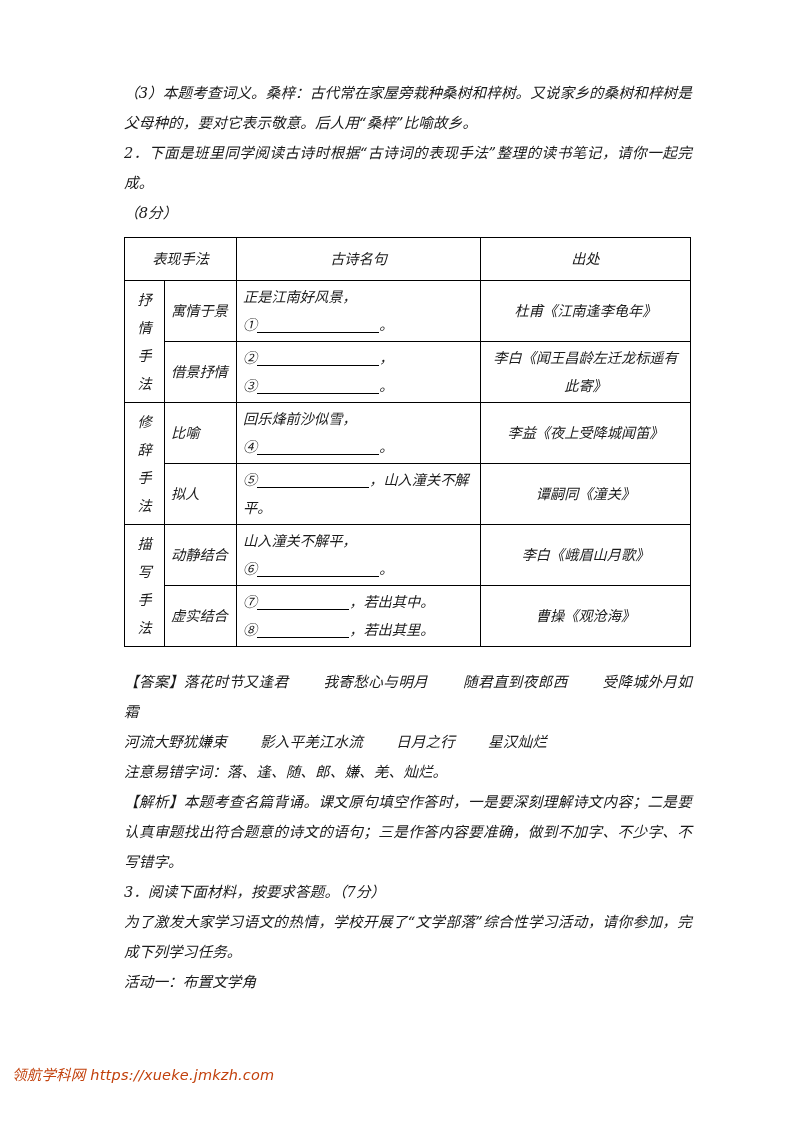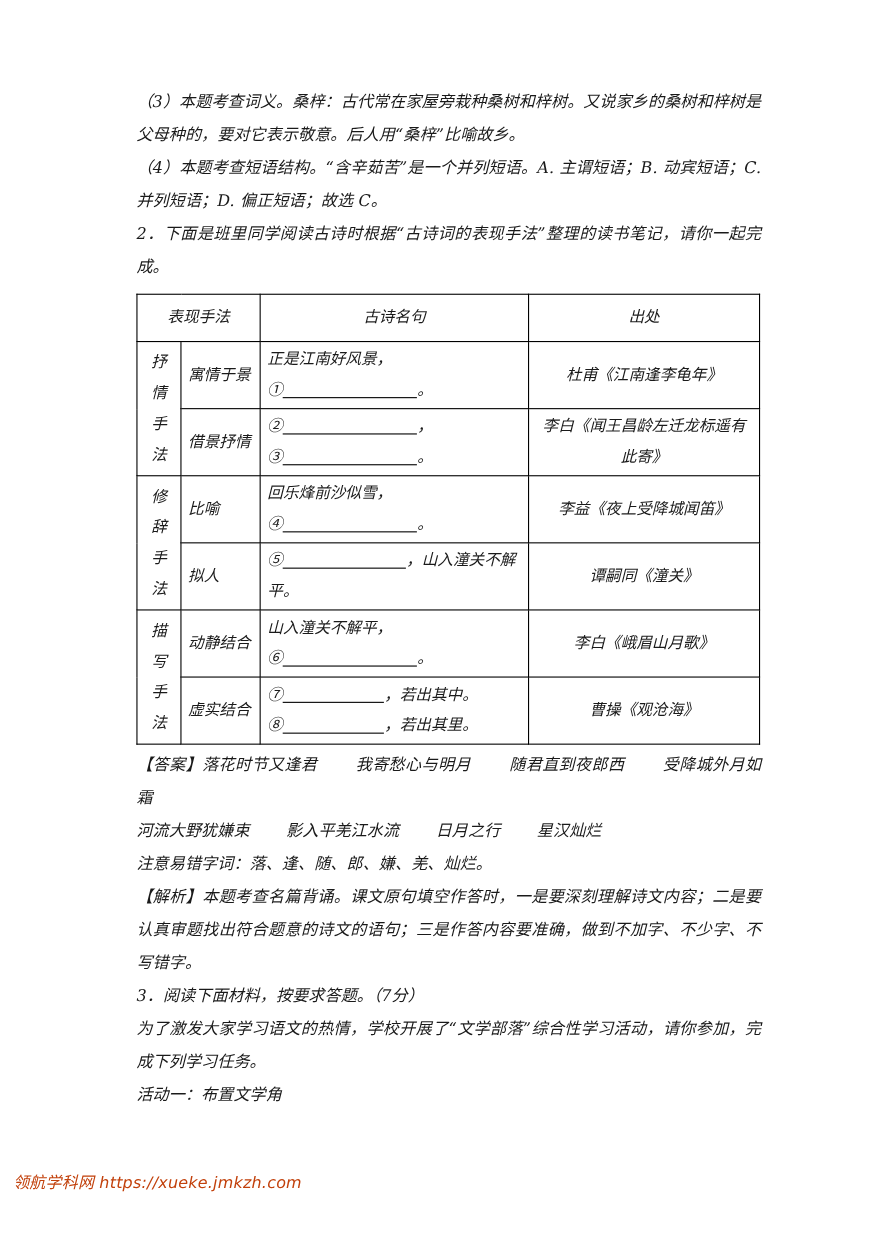--- a/index.html
+++ b/index.html
@@ -36,21 +36,21 @@
     text-justify: inter-ideograph;
     letter-spacing: 0.1px;
     margin: 0;
   }
 
   
   .notes-table {
     border-collapse: collapse;
     width: 566px;
     margin-top: 9px;
-    margin-bottom: 4px;
+    margin-bottom: 20px;
     table-layout: fixed;
   }
   .notes-table td, .notes-table th {
     border: 1px solid #000;
     font-size: 14.2px;
     line-height: 28px;
     font-weight: normal;
     padding: 2px 6px;
     vertical-align: middle;
   }
@@ -116,23 +116,23 @@
   .footer .wm-name { font-family: "DejaVu Sans", sans-serif; }
   .footer .wm-url { font-family: "DejaVu Sans", sans-serif; }
 </style>
 </head>
 <body>
 
 <div class="page">
   <div class="content">
 
     <p class="para">（3）本题考查词义。桑梓：古代常在家屋旁栽种桑树和梓树。又说家乡的桑树和梓树是父母种的，要对它表示敬意。后人用“桑梓”比喻故乡。</p>
-    <p class="para">（4）本题考查短语结构。“含辛茹苦”是一个并列短语。A. 主谓短语；B. 动宾短语；C. 并列短语；D. 偏正短语；故选 C。</p>
 
     <p class="para">2．下面是班里同学阅读古诗时根据“古诗词的表现手法”整理的读书笔记，请你一起完成。</p>
+    <p class="para">（8分）</p>
 
     <table class="notes-table">
       <colgroup>
         <col class="col-method">
           <col class="col-sub">
           <col class="col-line">
           <col class="col-src">
       </colgroup>
       <thead>
         <tr>

